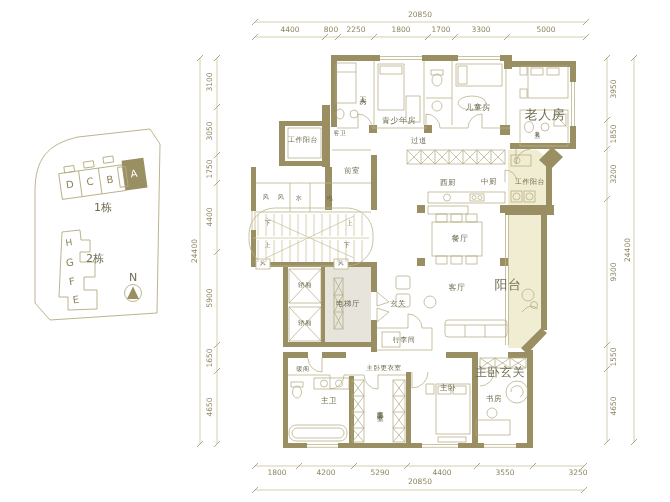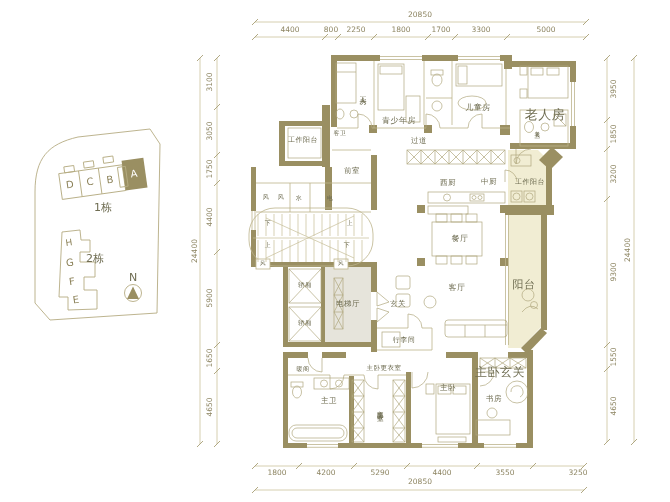--- a/index.html
+++ b/index.html
@@ -338,21 +338,21 @@
 <span class="lbl" style="left:352px;top:171px;font-size:7.5px">前室</span>
 <span class="lbl" style="left:448px;top:183px;font-size:7.5px">西厨</span>
 <span class="lbl" style="left:489px;top:182px;font-size:7.5px">中厨</span>
 <span class="lbl" style="left:530px;top:182px;font-size:7px">工作阳台</span>
 <span class="lbl" style="left:460px;top:239px;font-size:8px">餐厅</span>
 <span class="lbl" style="left:348px;top:304px;font-size:7.5px">电梯厅</span>
 <span class="lbl" style="left:305px;top:285px;font-size:6.5px">轿厢</span>
 <span class="lbl" style="left:305px;top:323px;font-size:6.5px">轿厢</span>
 <span class="lbl" style="left:398px;top:304px;font-size:7.5px">玄关</span>
 <span class="lbl" style="left:457px;top:288px;font-size:8px">客厅</span>
-<span class="lbl" style="left:524px;top:284px;font-size:11px">阳台</span>
+<span class="lbl" style="left:508px;top:284px;font-size:13px">阳台</span>
 <span class="lbl" style="left:404px;top:340px;font-size:7px">行李间</span>
 <span class="lbl" style="left:384px;top:368px;font-size:6.5px">主卧更衣室</span>
 <span class="lbl" style="left:303px;top:369px;font-size:6px">暖阁</span>
 <span class="lbl" style="left:329px;top:401px;font-size:7.5px">主卫</span>
 <span class="lbl-v" style="left:380px;top:408px;font-size:6.5px">主卧更衣室</span>
 <span class="lbl" style="left:448px;top:388px;font-size:7.5px">主卧</span>
 <span class="lbl" style="left:500px;top:372px;font-size:12px">主卧玄关</span>
 <span class="lbl" style="left:494px;top:399px;font-size:7.5px">书房</span>
 
 <span class="lbl" style="left:266px;top:197px;font-size:6px">风</span>

